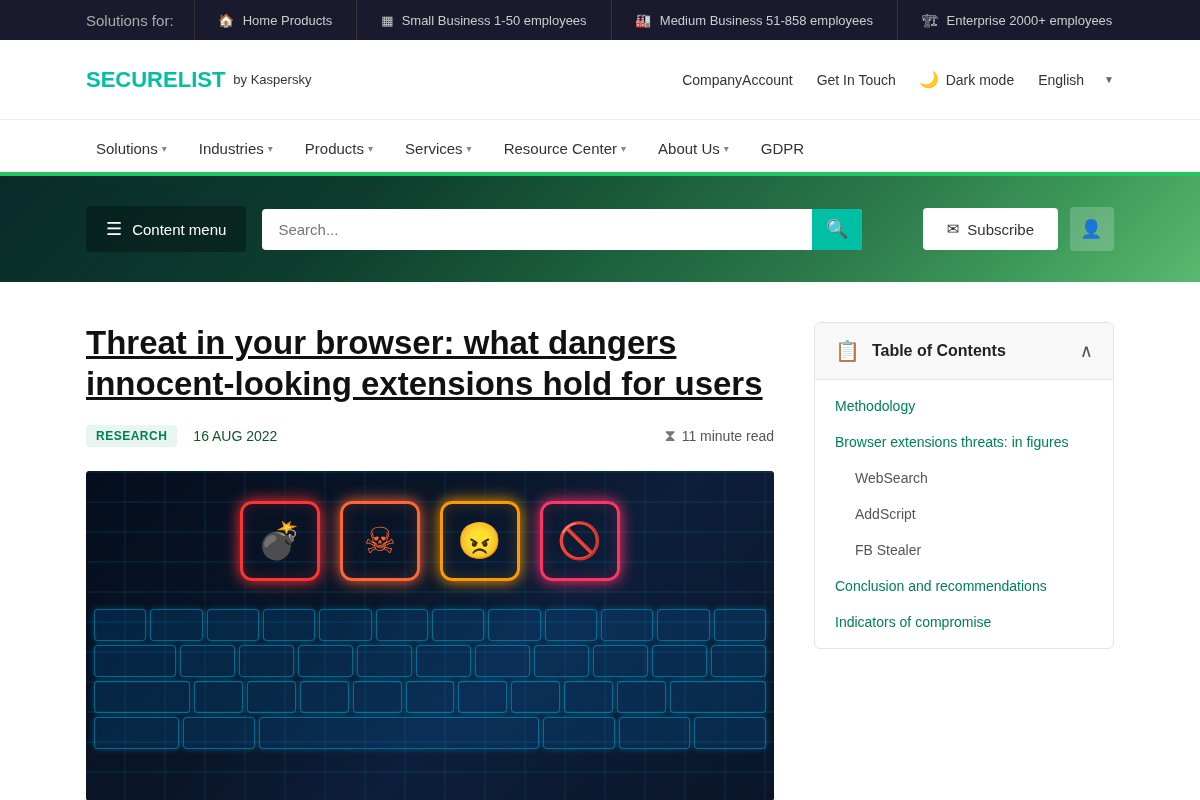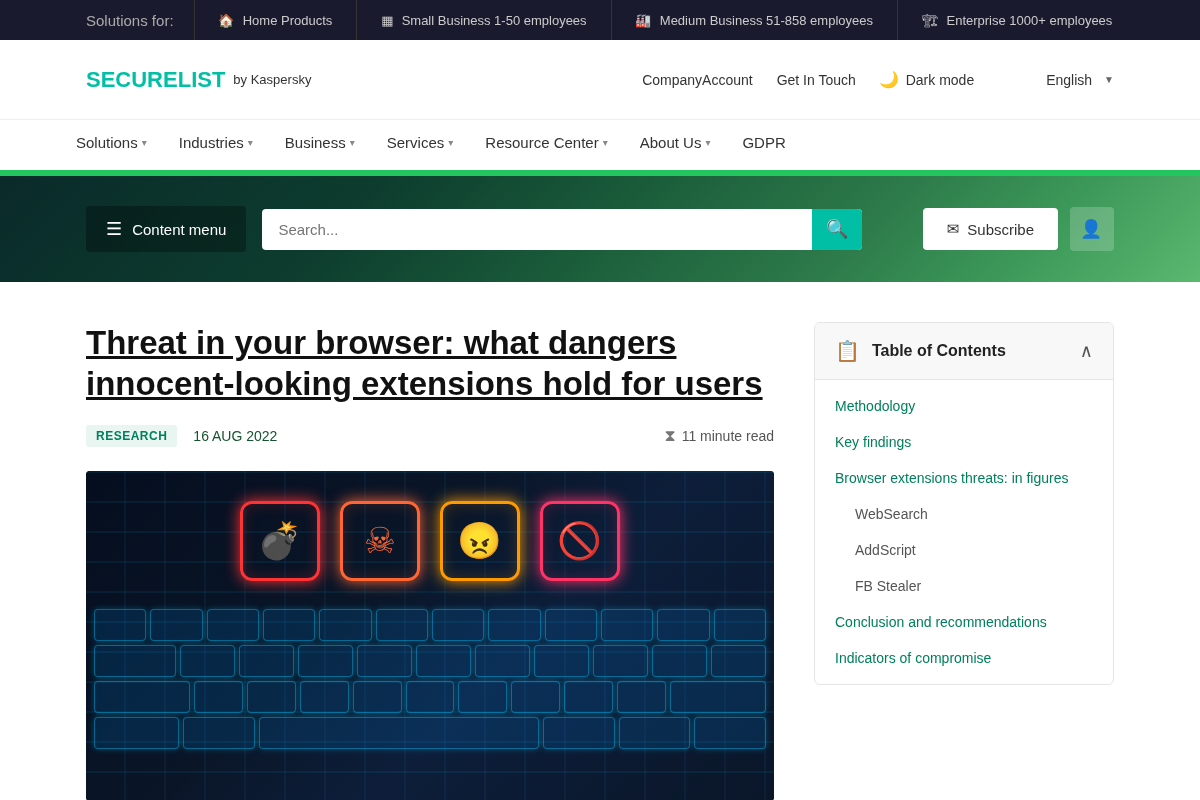--- a/index.html
+++ b/index.html
@@ -15,25 +15,25 @@
     .header { display: flex; align-items: center; padding: 0 86px; height: 80px; border-bottom: 1px solid #eee; }
     .logo { display: flex; align-items: center; gap: 8px; text-decoration: none; }
     .logo-text { font-size: 22px; font-weight: 700; }
     .logo-secure { color: #00bfa5; }
     .logo-list { color: #00bfa5; }
     .logo-by { color: #333; font-size: 13px; font-weight: 400; }
     .header-right { margin-left: auto; display: flex; align-items: center; gap: 24px; }
     .header-link { color: #333; font-size: 14px; text-decoration: none; cursor: pointer; }
     .dark-mode-btn { display: flex; align-items: center; gap: 6px; color: #333; font-size: 14px; cursor: pointer; }
     .moon-icon { font-size: 16px; }
-    .lang-btn { display: flex; align-items: center; gap: 12px; color: #333; font-size: 14px; cursor: pointer; margin-left: 48px; }
+    .lang-btn { display: flex; align-items: center; gap: 20px; color: #333; font-size: 14px; cursor: pointer; }
     .lang-arrow { font-size: 10px; color: #666; }
 
     
-    .nav { display: flex; align-items: flex-end; padding: 0 76px; height: 56px; border-bottom: 6px solid #22c55e; }
+    .nav { display: flex; align-items: flex-start; padding: 0 96px; height: 56px; border-bottom: 4px solid #22c55e; }
     .nav-item { display: flex; align-items: center; gap: 4px; padding: 0 16px; height: 56px; color: #333; font-size: 15px; cursor: pointer; text-decoration: none; }
     .nav-item:first-child { padding-left: 0; }
     .nav-arrow { font-size: 10px; color: #888; }
 
     
     .search-bar-section {
       background: linear-gradient(135deg, #0a2a2a 0%, #0d3d2e 30%, #1a5c3a 50%, #2d7a4a 70%, #3d9a5a 85%, #5ab870 100%);
       padding: 30px 86px;
       display: flex;
       align-items: center;
@@ -249,21 +249,21 @@
     <div class="top-bar-item">
       <span>▦</span>
       <span>Small Business 1-50 employees</span>
     </div>
     <div class="top-bar-item">
       <span>🏭</span>
       <span>Medium Business 51-858 employees</span>
     </div>
     <div class="top-bar-item">
       <span>🏗</span>
-      <span>Enterprise 1000+ employees</span>
+      <span>Enterprise 2000+ employees</span>
     </div>
   </div>
 </div>
 
 <div class="header">
   <a class="logo" href="#">
     <span class="logo-text">
       <span class="logo-secure">SECURE</span><span class="logo-list">LIST</span>
     </span>
     <span class="logo-by">by Kaspersky</span>
@@ -285,21 +285,21 @@
 <nav class="nav">
   <a class="nav-item" href="#">
     <span>Solutions</span>
     <span class="nav-arrow">▾</span>
   </a>
   <a class="nav-item" href="#">
     <span>Industries</span>
     <span class="nav-arrow">▾</span>
   </a>
   <a class="nav-item" href="#">
-    <span>Business</span>
+    <span>Products</span>
     <span class="nav-arrow">▾</span>
   </a>
   <a class="nav-item" href="#">
     <span>Services</span>
     <span class="nav-arrow">▾</span>
   </a>
   <a class="nav-item" href="#">
     <span>Resource Center</span>
     <span class="nav-arrow">▾</span>
   </a>
@@ -414,21 +414,20 @@
 
   <div class="sidebar">
     <div class="toc-box">
       <div class="toc-header">
         <span class="toc-icon">📋</span>
         <span class="toc-title">Table of Contents</span>
         <span class="toc-collapse">∧</span>
       </div>
       <div class="toc-body">
         <a class="toc-item" href="#">Methodology</a>
-        <a class="toc-item" href="#">Key findings</a>
         <a class="toc-item" href="#">Browser extensions threats: in figures</a>
         <a class="toc-item sub" href="#">WebSearch</a>
         <a class="toc-item sub" href="#">AddScript</a>
         <a class="toc-item sub" href="#">FB Stealer</a>
         <a class="toc-item" href="#">Conclusion and recommendations</a>
         <a class="toc-item" href="#">Indicators of compromise</a>
       </div>
     </div>
   </div>
 </div>

